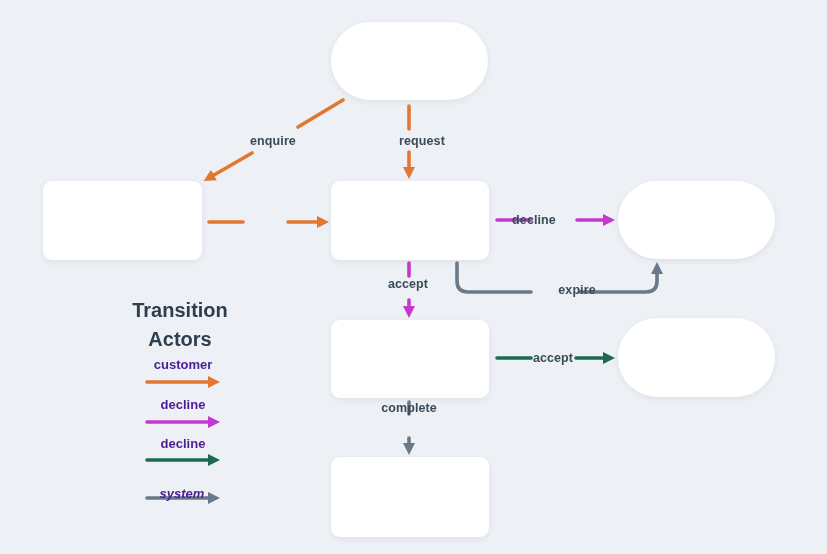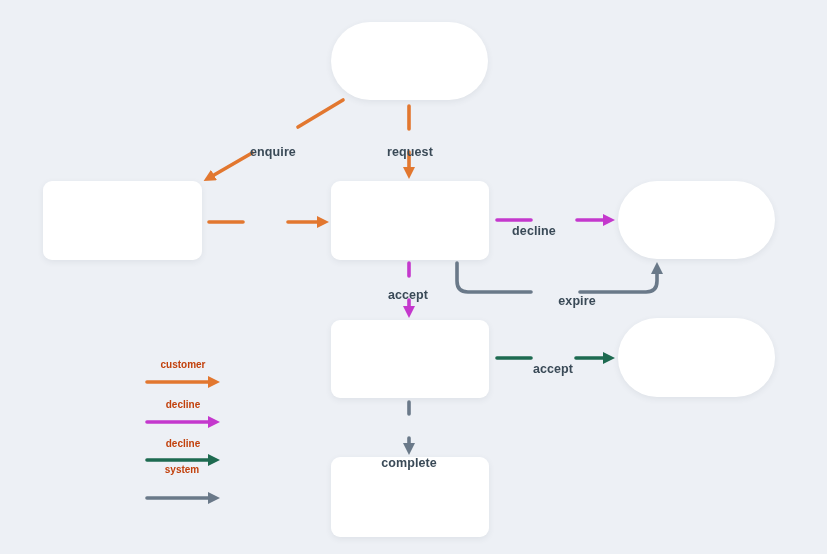--- a/index.html
+++ b/index.html
@@ -11,30 +11,30 @@
   .node{
     position:absolute;background:#ffffff;
     box-shadow:0 2px 6px rgba(45,62,80,0.08);
   }
   .rect{border-radius:9px;}
   .stadium{border-radius:39px;}
   .arrow-svg{position:absolute;left:0;top:0;width:827px;height:554px;pointer-events:none;}
   .tlabel{
     position:absolute;transform:translate(-50%,-50%);
     font-size:12.5px;font-weight:700;color:#3a4a57;letter-spacing:0.1px;
-    white-space:nowrap;text-align:center;line-height:18px;margin-top:11px;
+    white-space:nowrap;text-align:center;line-height:18px;
   }
   .legend-title{
     position:absolute;transform:translate(-50%,-50%);
     font-size:20px;font-weight:700;color:#2e3e4d;text-align:center;line-height:29px;
     white-space:nowrap;
   }
   .legend-label{
     position:absolute;transform:translate(-50%,-50%);
-    font-size:10px;font-weight:700;color:#c2410c;white-space:nowrap;
+    font-size:13px;font-weight:700;color:#4c1d95;white-space:nowrap;
   }
 </style>
 </head>
 <body>
 
 <div class="canvas">
 
   <div class="node stadium" style="left:331px;top:22px;width:157px;height:78px;"></div>
   <div class="node rect" style="left:43px;top:181px;width:159px;height:79px;"></div>
   <div class="node rect" style="left:331px;top:181px;width:158px;height:79px;"></div>
@@ -99,25 +99,29 @@
       <path d="M409,438 L409,443" marker-end="url(#ah-gray)"></path>
     </g>
 
     <path d="M147,382 L208,382" stroke="#e2772f" stroke-width="3.6" stroke-linecap="round" fill="none" marker-end="url(#ah-orange)"></path>
     <path d="M147,422 L208,422" stroke="#c438cd" stroke-width="3.6" stroke-linecap="round" fill="none" marker-end="url(#ah-magenta)"></path>
     <path d="M147,460 L208,460" stroke="#1d6a50" stroke-width="3.6" stroke-linecap="round" fill="none" marker-end="url(#ah-green)"></path>
     <path d="M147,498 L208,498" stroke="#6a7989" stroke-width="3.6" stroke-linecap="round" fill="none" marker-end="url(#ah-gray)"></path>
   </svg>
 
   <div class="tlabel" style="left:273px;top:141px;">enquire</div>
-  <div class="tlabel" style="left:410px;top:141px;text-align:right;">request</div>
+  <div class="tlabel" style="left:422px;top:141px;text-align:right;">request</div>
   <div class="tlabel" style="left:534px;top:220px;">decline</div>
   <div class="tlabel" style="left:408px;top:284px;">accept</div>
   <div class="tlabel" style="left:577px;top:290px;text-align:center;">expire</div>
   <div class="tlabel" style="left:553px;top:358px;">accept</div>
-  <div class="tlabel" style="left:409px;top:452px;">complete</div>
+  <div class="tlabel" style="left:409px;top:408px;">complete</div>
 
+  <div class="legend-title" style="left:180px;top:325px;">
+    <div>Transition</div>
+    <div>Actors</div>
+  </div>
   <div class="legend-label" style="left:183px;top:364px;">customer</div>
   <div class="legend-label" style="left:183px;top:404px;">decline</div>
   <div class="legend-label" style="left:183px;top:443px;">decline</div>
-  <div class="legend-label" style="left:182px;top:469px;">system</div>
+  <div class="legend-label" style="left:182px;top:493px;font-style:italic;">system</div>
 
 </div>
 
 </body></html>

